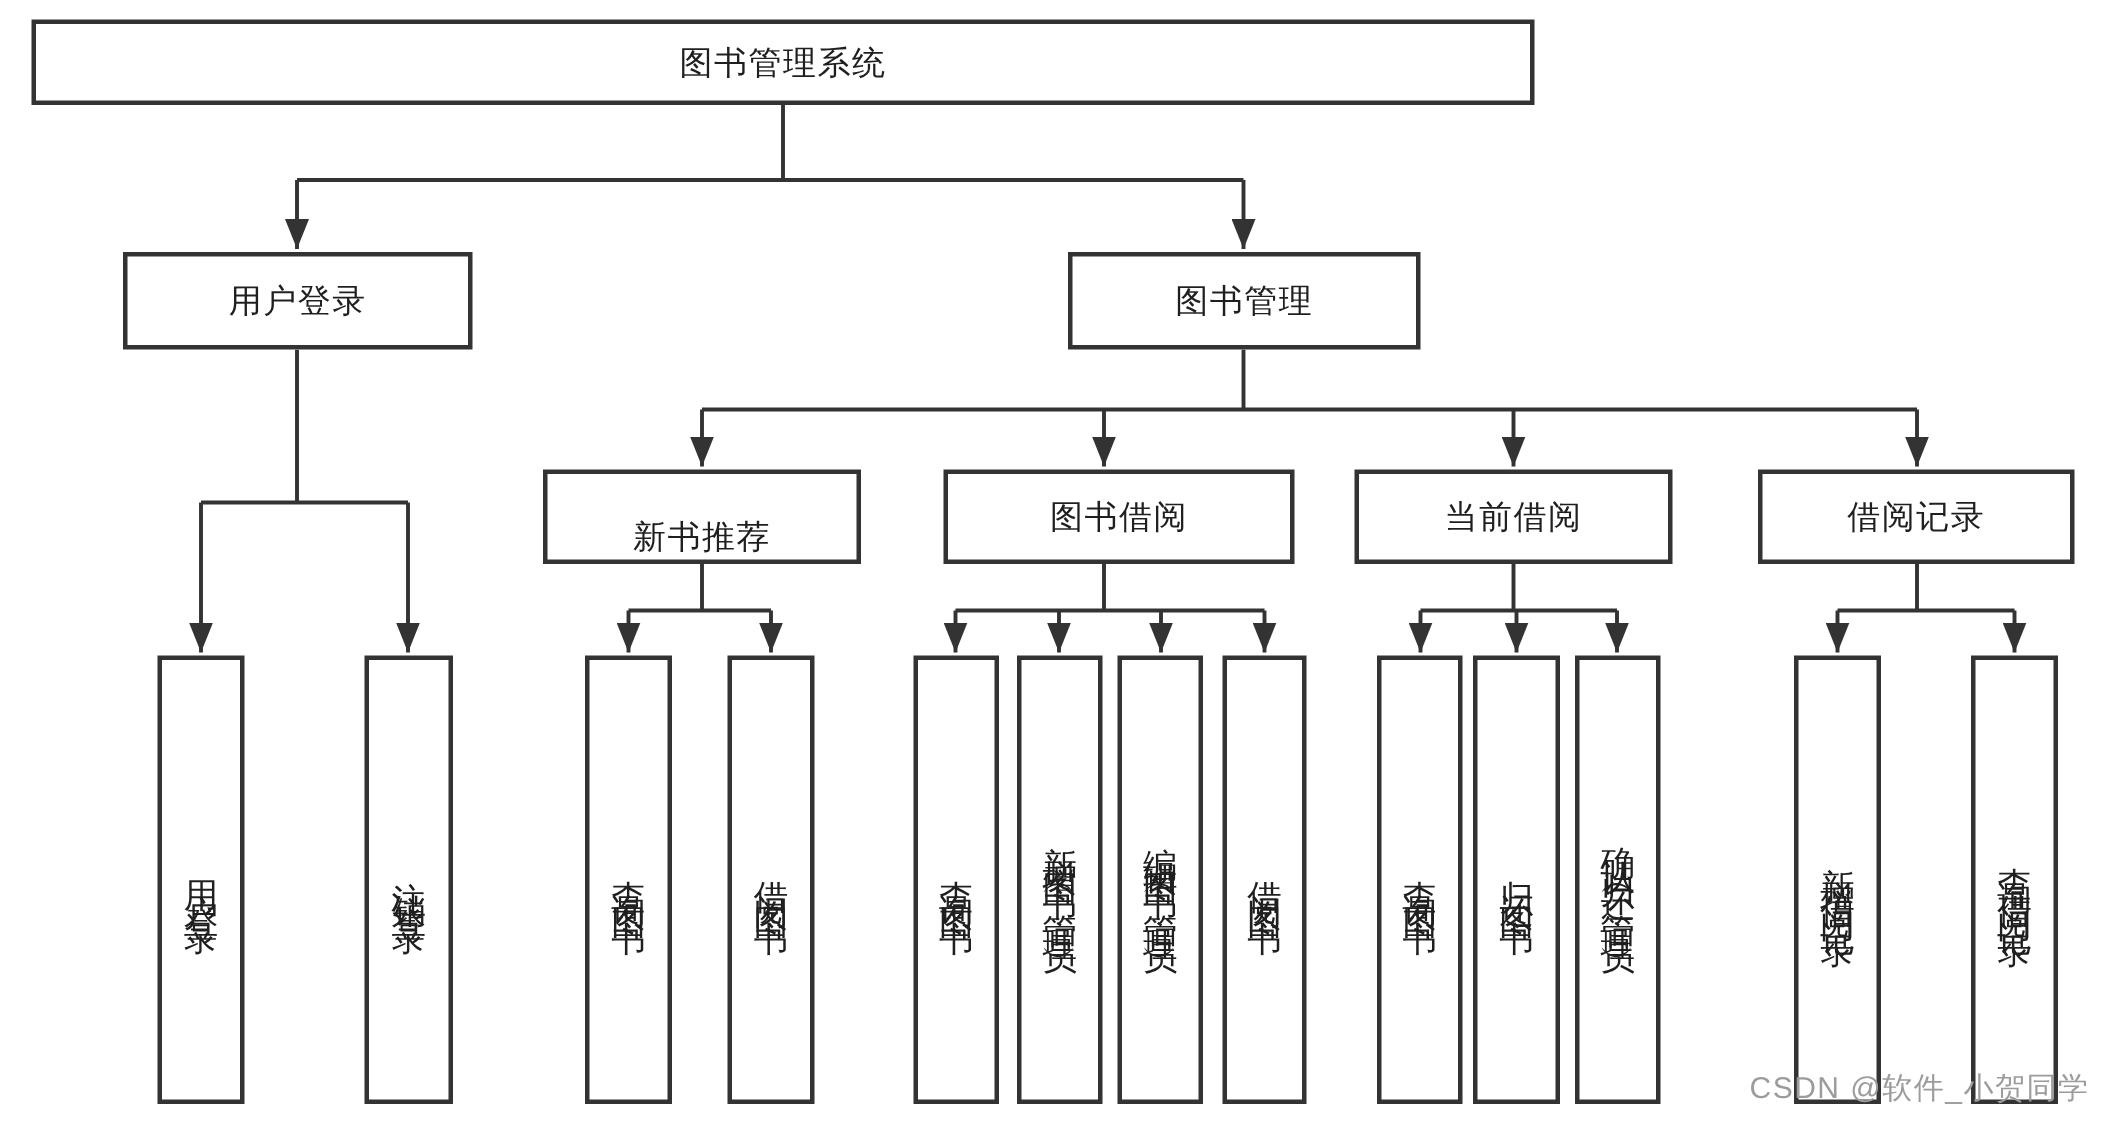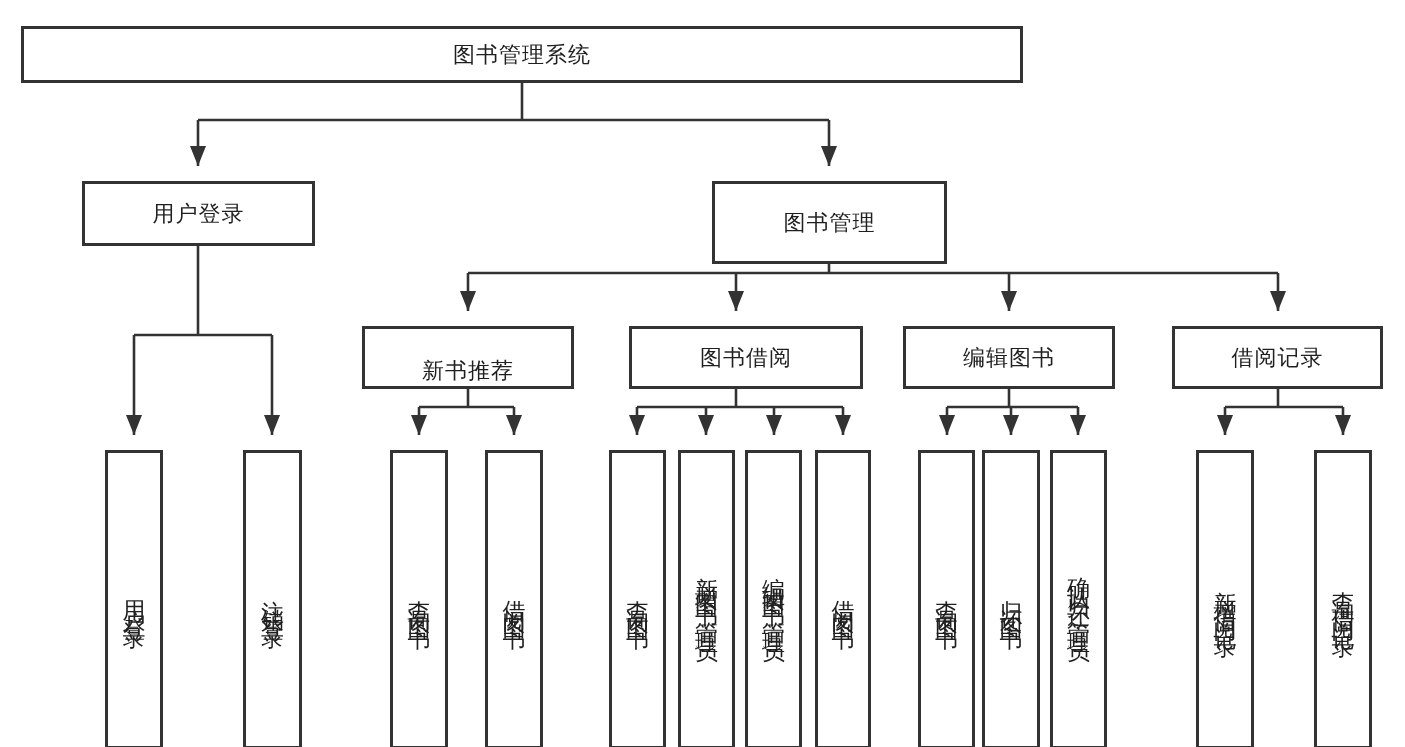--- a/index.html
+++ b/index.html
@@ -37,37 +37,36 @@
     box-sizing: border-box;
     border: 3px solid var(--line);
     background: var(--bg);
     display: flex;
     align-items: center;
     justify-content: center;
     color: var(--text);
     font-size: 22px;
     letter-spacing: 1px;
     z-index: 2;
-    margin-top: 13px;
   }
 
   .leaf span {
     writing-mode: vertical-rl;
     text-orientation: mixed;
     font-size: 23px;
     line-height: 1;
     letter-spacing: 9px;
     white-space: nowrap;
   }
 
   
   .n-root      { left: 21px;   top: 13px;  width: 1002px; height: 57px; }
 
   .n-userlogin { left: 82px;   top: 168px; width: 233px;  height: 65px; }
-  .n-bookmgmt  { left: 712px;  top: 168px; width: 235px;  height: 83px; }
+  .n-bookmgmt  { left: 712px;  top: 168px; width: 235px;  height: 65px; }
 
   .n-newbook   { left: 362px;  top: 313px; width: 212px;  height: 63px; align-items: flex-end; }
   .n-bookborrow{ left: 629px;  top: 313px; width: 234px;  height: 63px; }
   .n-current   { left: 903px;  top: 313px; width: 212px;  height: 63px; }
   .n-record    { left: 1172px; top: 313px; width: 211px;  height: 63px; }
 
   .leaf { top: 437px; height: 299px; }
   .n-a1 { left: 105px;  width: 58px; }
   .n-a2 { left: 243px;  width: 59px; }
   .n-b1 { left: 390px;  width: 58px; }
@@ -170,21 +169,21 @@
     <span>图书管理</span>
   </div>
 
   <div class="node n-newbook">
     <span>新书推荐</span>
   </div>
   <div class="node n-bookborrow">
     <span>图书借阅</span>
   </div>
   <div class="node n-current">
-    <span>编辑图书</span>
+    <span>当前借阅</span>
   </div>
   <div class="node n-record">
     <span>借阅记录</span>
   </div>
 
   <div class="node leaf n-a1">
     <span>用户登录</span>
   </div>
   <div class="node leaf n-a2">
     <span>注销登录</span>
@@ -220,14 +219,15 @@
     <span>确认归还（管理员）</span>
   </div>
 
   <div class="node leaf n-e1">
     <span>新增借阅记录</span>
   </div>
   <div class="node leaf n-e2">
     <span>查询借阅记录</span>
   </div>
 
+  <div class="watermark">CSDN @软件_小贺同学</div>
 
 </div>
 
 </body></html>

